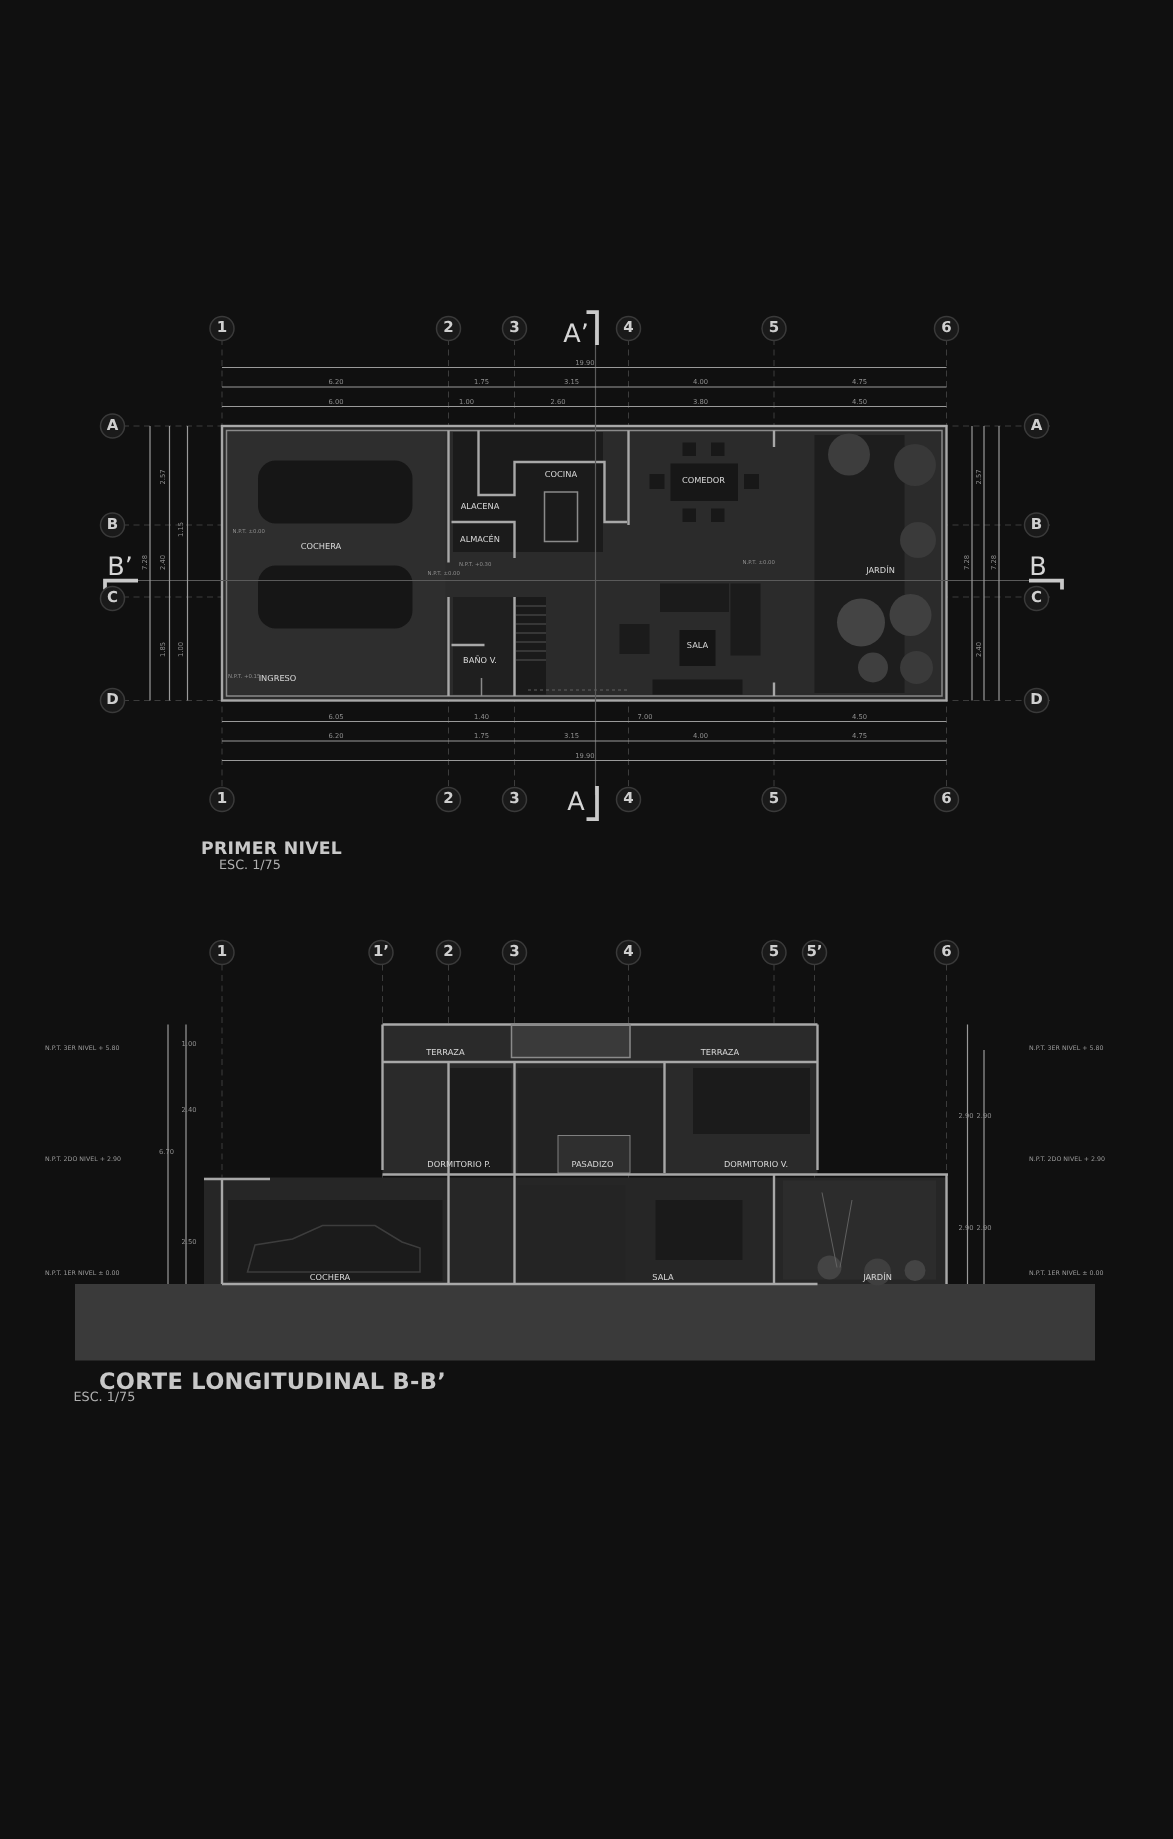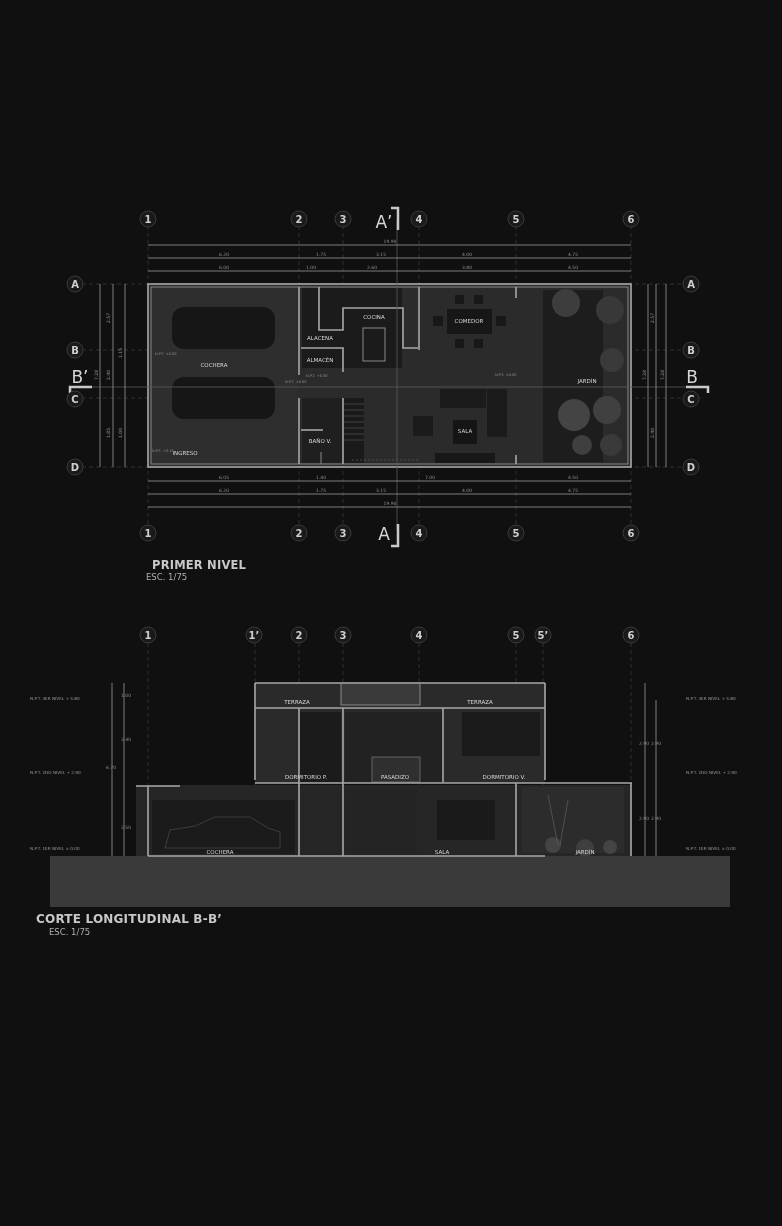--- a/index.html
+++ b/index.html
@@ -339,17 +339,17 @@
     <text class="level-text" x="686" y="850">N.P.T. 1ER NIVEL ± 0.00</text>
     <line class="dim-line" x1="645" y1="683" x2="645" y2="856"></line>
     <line class="dim-line" x1="656" y1="700" x2="656" y2="856"></line>
     <text class="dim-text" x="644" y="745">2.90</text>
     <text class="dim-text" x="656" y="745">2.90</text>
     <text class="dim-text" x="644" y="820">2.90</text>
     <text class="dim-text" x="656" y="820">2.90</text>
   </g>
 </svg>
 
-<div class="title" style="left:152px;top:558px;font-size:11.5px;text-align:center;">PRIMER NIVEL</div>
+<div class="title" style="left:134px;top:558px;font-size:11.5px;text-align:center;">PRIMER NIVEL</div>
 <div class="subtitle" style="left:146px;top:572px;font-size:8.5px;">ESC. 1/75</div>
 
-<div class="title" style="left:36px;top:912px;font-size:12px;">CORTE LONGITUDINAL B-B’</div>
+<div class="title" style="left:66px;top:912px;font-size:15px;">CORTE LONGITUDINAL B-B’</div>
 <div class="subtitle" style="left:49px;top:927px;font-size:8.5px;">ESC. 1/75</div>
 
 </body></html>

